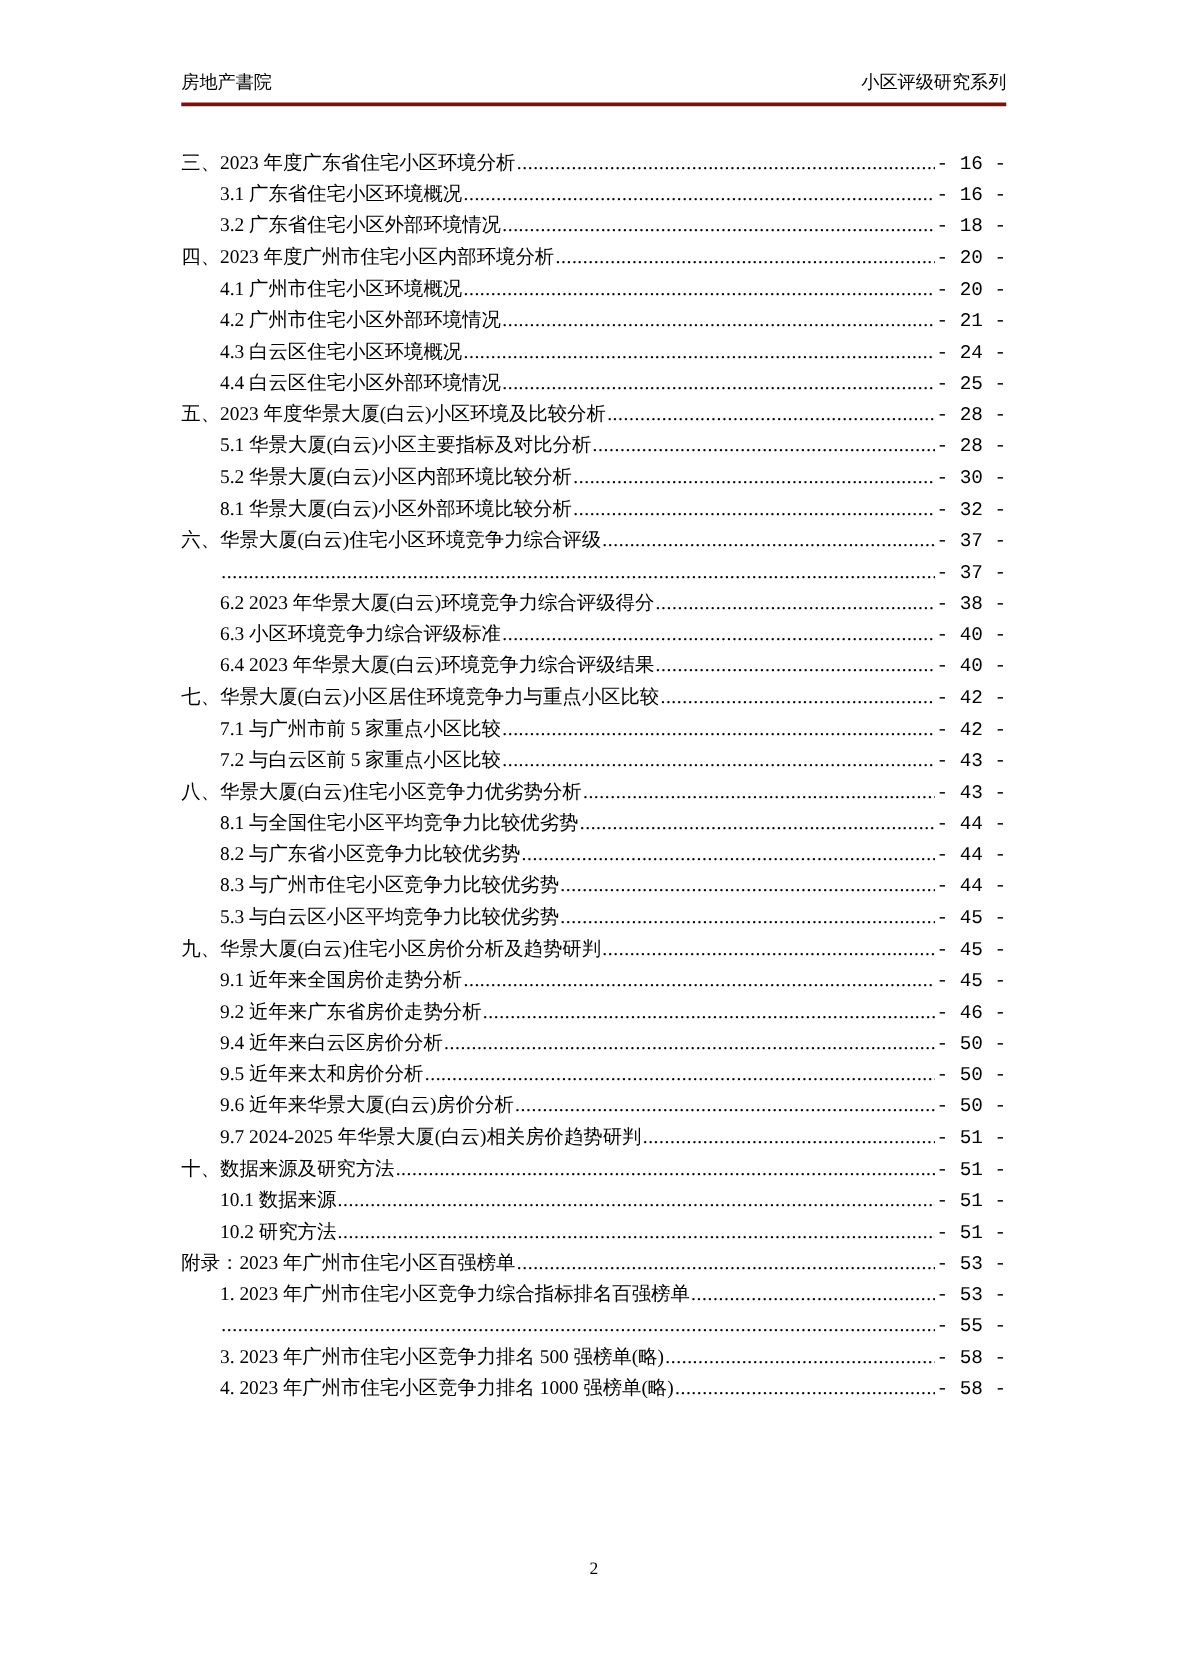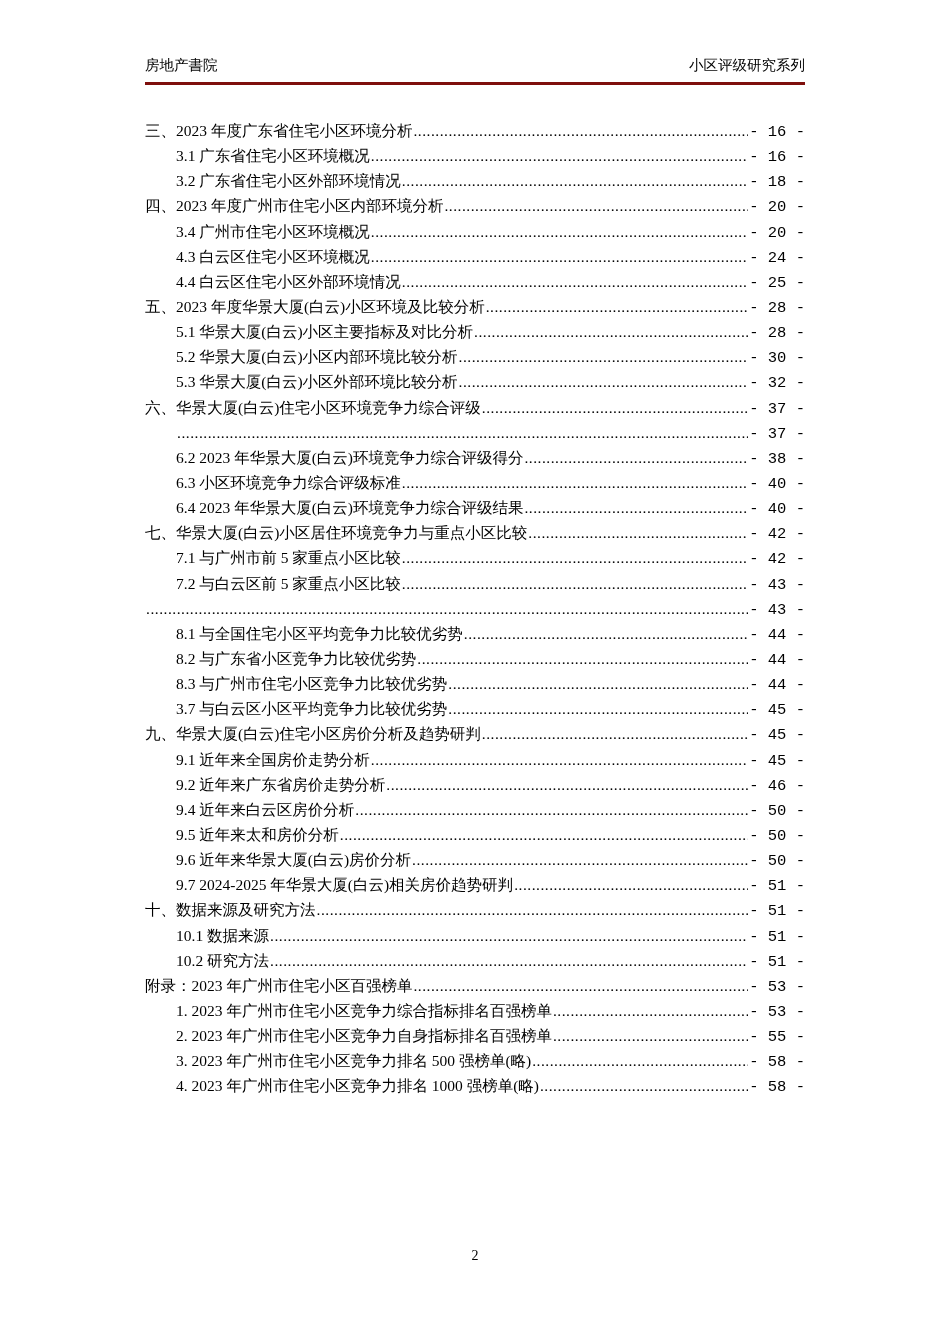--- a/index.html
+++ b/index.html
@@ -97,25 +97,30 @@
       <span class="toc-label">3.2 广东省住宅小区外部环境情况</span>
       <span class="toc-dots"></span>
       <span class="toc-page">- 18 -</span>
     </div>
       <div class="toc-row">
       <span class="toc-label">四、2023 年度广州市住宅小区内部环境分析</span>
       <span class="toc-dots"></span>
       <span class="toc-page">- 20 -</span>
     </div>
       <div class="toc-row sub">
-      <span class="toc-label">3.4 广州市住宅小区环境概况</span>
+      <span class="toc-label">4.1 广州市住宅小区环境概况</span>
       <span class="toc-dots"></span>
       <span class="toc-page">- 20 -</span>
     </div>
       <div class="toc-row sub">
+      <span class="toc-label">4.2 广州市住宅小区外部环境情况</span>
+      <span class="toc-dots"></span>
+      <span class="toc-page">- 21 -</span>
+    </div>
+      <div class="toc-row sub">
       <span class="toc-label">4.3 白云区住宅小区环境概况</span>
       <span class="toc-dots"></span>
       <span class="toc-page">- 24 -</span>
     </div>
       <div class="toc-row sub">
       <span class="toc-label">4.4 白云区住宅小区外部环境情况</span>
       <span class="toc-dots"></span>
       <span class="toc-page">- 25 -</span>
     </div>
       <div class="toc-row">
@@ -127,21 +132,21 @@
       <span class="toc-label">5.1 华景大厦(白云)小区主要指标及对比分析</span>
       <span class="toc-dots"></span>
       <span class="toc-page">- 28 -</span>
     </div>
       <div class="toc-row sub">
       <span class="toc-label">5.2 华景大厦(白云)小区内部环境比较分析</span>
       <span class="toc-dots"></span>
       <span class="toc-page">- 30 -</span>
     </div>
       <div class="toc-row sub">
-      <span class="toc-label">5.3 华景大厦(白云)小区外部环境比较分析</span>
+      <span class="toc-label">8.1 华景大厦(白云)小区外部环境比较分析</span>
       <span class="toc-dots"></span>
       <span class="toc-page">- 32 -</span>
     </div>
       <div class="toc-row">
       <span class="toc-label">六、华景大厦(白云)住宅小区环境竞争力综合评级</span>
       <span class="toc-dots"></span>
       <span class="toc-page">- 37 -</span>
     </div>
       <div class="toc-row sub">
       <span class="toc-dots"></span>
@@ -171,40 +176,41 @@
       <span class="toc-label">7.1 与广州市前 5 家重点小区比较</span>
       <span class="toc-dots"></span>
       <span class="toc-page">- 42 -</span>
     </div>
       <div class="toc-row sub">
       <span class="toc-label">7.2 与白云区前 5 家重点小区比较</span>
       <span class="toc-dots"></span>
       <span class="toc-page">- 43 -</span>
     </div>
       <div class="toc-row">
+      <span class="toc-label">八、华景大厦(白云)住宅小区竞争力优劣势分析</span>
       <span class="toc-dots"></span>
       <span class="toc-page">- 43 -</span>
     </div>
       <div class="toc-row sub">
       <span class="toc-label">8.1 与全国住宅小区平均竞争力比较优劣势</span>
       <span class="toc-dots"></span>
       <span class="toc-page">- 44 -</span>
     </div>
       <div class="toc-row sub">
       <span class="toc-label">8.2 与广东省小区竞争力比较优劣势</span>
       <span class="toc-dots"></span>
       <span class="toc-page">- 44 -</span>
     </div>
       <div class="toc-row sub">
       <span class="toc-label">8.3 与广州市住宅小区竞争力比较优劣势</span>
       <span class="toc-dots"></span>
       <span class="toc-page">- 44 -</span>
     </div>
       <div class="toc-row sub">
-      <span class="toc-label">3.7 与白云区小区平均竞争力比较优劣势</span>
+      <span class="toc-label">5.3 与白云区小区平均竞争力比较优劣势</span>
       <span class="toc-dots"></span>
       <span class="toc-page">- 45 -</span>
     </div>
       <div class="toc-row">
       <span class="toc-label">九、华景大厦(白云)住宅小区房价分析及趋势研判</span>
       <span class="toc-dots"></span>
       <span class="toc-page">- 45 -</span>
     </div>
       <div class="toc-row sub">
       <span class="toc-label">9.1 近年来全国房价走势分析</span>
@@ -255,21 +261,20 @@
       <span class="toc-label">附录：2023 年广州市住宅小区百强榜单</span>
       <span class="toc-dots"></span>
       <span class="toc-page">- 53 -</span>
     </div>
       <div class="toc-row sub">
       <span class="toc-label">1. 2023 年广州市住宅小区竞争力综合指标排名百强榜单</span>
       <span class="toc-dots"></span>
       <span class="toc-page">- 53 -</span>
     </div>
       <div class="toc-row sub">
-      <span class="toc-label">2. 2023 年广州市住宅小区竞争力自身指标排名百强榜单</span>
       <span class="toc-dots"></span>
       <span class="toc-page">- 55 -</span>
     </div>
       <div class="toc-row sub">
       <span class="toc-label">3. 2023 年广州市住宅小区竞争力排名 500 强榜单(略)</span>
       <span class="toc-dots"></span>
       <span class="toc-page">- 58 -</span>
     </div>
       <div class="toc-row sub">
       <span class="toc-label">4. 2023 年广州市住宅小区竞争力排名 1000 强榜单(略)</span>

